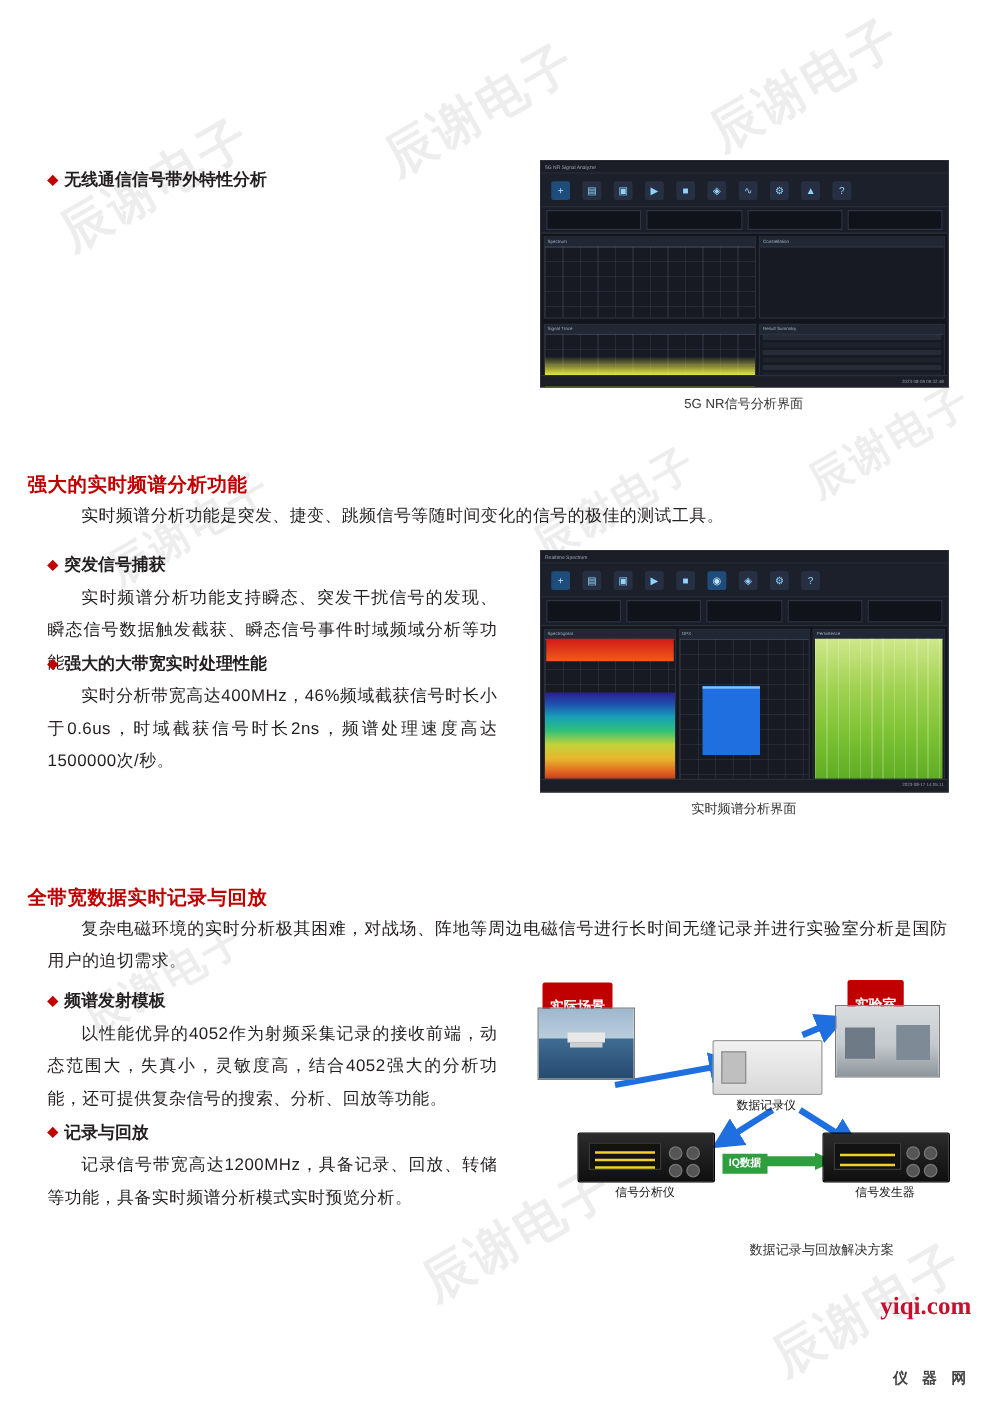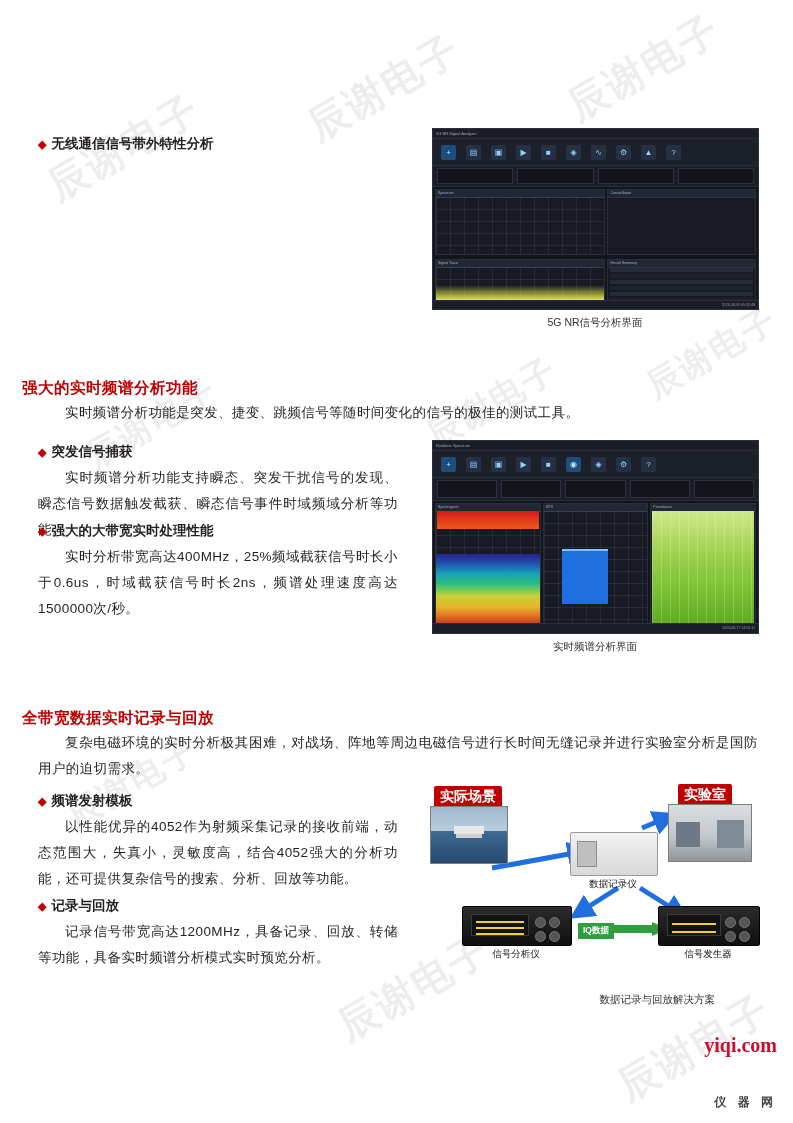--- a/index.html
+++ b/index.html
@@ -120,22 +120,22 @@
     background:linear-gradient(to bottom,#d21a1a,#f05a1a);
   }
   .bluebox{
     position:absolute;left:18%;right:38%;top:36%;height:42%;
     background:#1f6fe0;border-top:2px solid #7fc0ff;
   }
 
   
   .diagram{position:absolute;}
   .dlabel{
-    position:absolute;background:#c00000;color:#fff;font-size:14px;
-    padding:2px 6px;border-radius:2px;font-weight:700;white-space:nowrap;
+    position:absolute;background:#c00000;color:#fff;font-size:11px;
+    padding:12px 6px;border-radius:2px;font-weight:700;white-space:nowrap;
   }
   .dcap{position:absolute;font-size:9.5px;color:#111;white-space:nowrap;text-align:center;}
   .photo{
     position:absolute;border:1px solid #7d7d7d;overflow:hidden;
   }
   .sea{
     width:100%;height:100%;
     background:linear-gradient(to bottom,#9fb8cf 0%, #b9cddc 42%, #3f6b92 43%, #254a70 100%);
     position:relative;
   }
@@ -279,21 +279,21 @@
   <div class="bullet" style="left:38px;top:443px;">
     <span class="diamond">◆</span>
     <span>突发信号捕获</span>
   </div>
   <div class="para" style="left:38px;top:465px;width:360px;text-indent:27px;">实时频谱分析功能支持瞬态、突发干扰信号的发现、瞬态信号数据触发截获、瞬态信号事件时域频域分析等功能。</div>
 
   <div class="bullet" style="left:38px;top:522px;">
     <span class="diamond">◆</span>
     <span>强大的大带宽实时处理性能</span>
   </div>
-  <div class="para" style="left:38px;top:544px;width:360px;text-indent:27px;">实时分析带宽高达400MHz，25%频域截获信号时长小于0.6us，时域截获信号时长2ns，频谱处理速度高达1500000次/秒。</div>
+  <div class="para" style="left:38px;top:544px;width:360px;text-indent:27px;">实时分析带宽高达400MHz，46%频域截获信号时长小于0.6us，时域截获信号时长2ns，频谱处理速度高达1500000次/秒。</div>
 
   <div class="shot" style="left:432px;top:440px;width:325px;height:192px;">
     <div class="titlebar">
       <span>Realtime Spectrum</span>
     </div>
     <div class="toolbar">
       <div class="tbtn blue">+</div>
       <div class="tbtn">▤</div>
       <div class="tbtn">▣</div>
       <div class="tbtn">▶</div>

